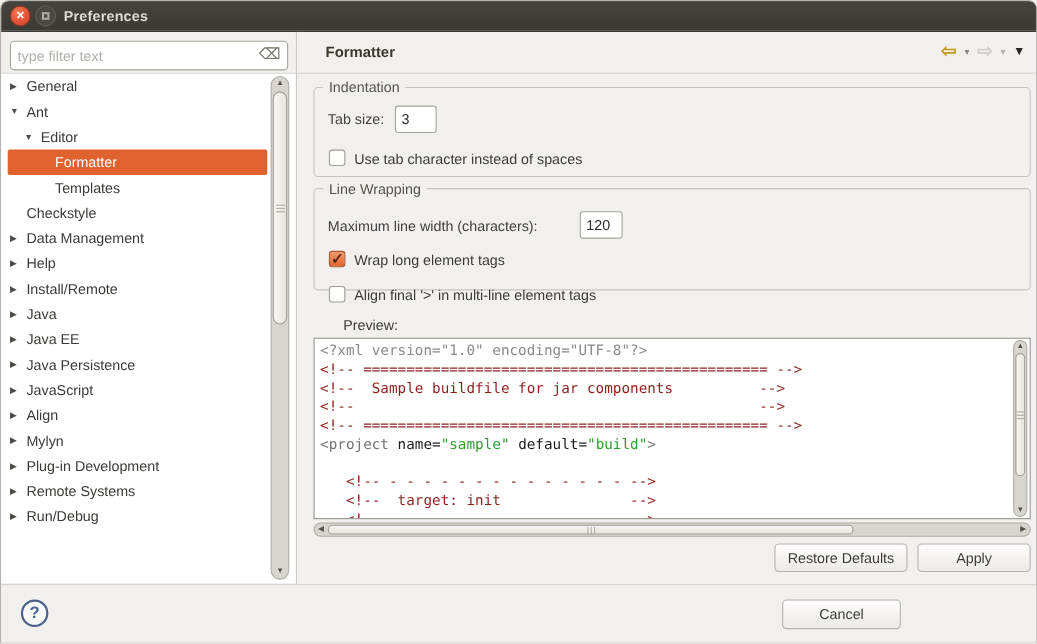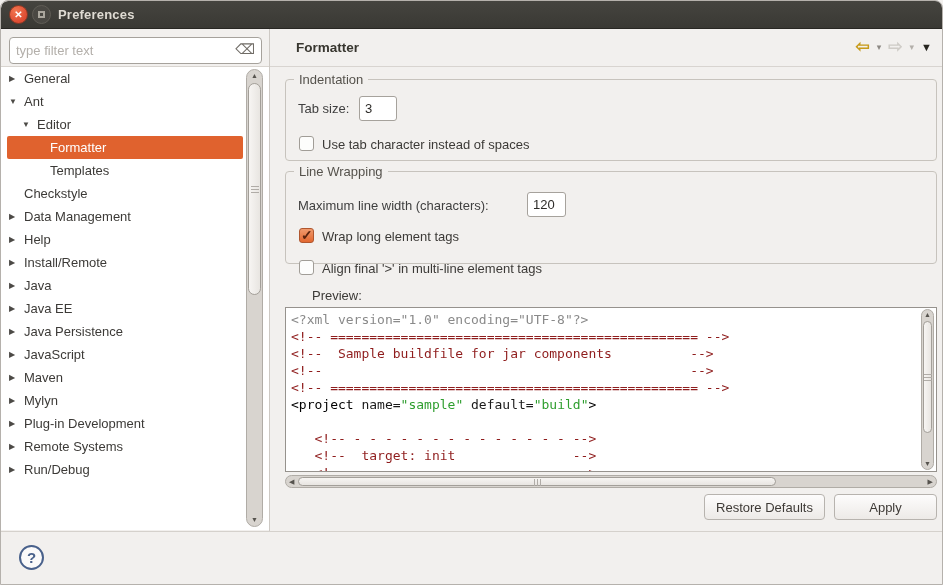--- a/index.html
+++ b/index.html
@@ -154,21 +154,21 @@
     position: absolute; left: 15px; top: 278px; width: 652px; height: 165px;
     background: #fff; border: 1px solid #96928d; overflow: hidden;
   }
   .code-line {
     white-space: pre; font: 13px "DejaVu Sans Mono", monospace;
     line-height: 17px; padding-left: 5px;
   }
   .preview-code { padding-top: 3px; }
   .tok-decl { color: #8a8a8a; }
   .tok-comment { color: #8f1d1d; }
-  .tok-tag { color: #000000; }
+  .tok-tag { color: #737373; }
   .tok-attr { color: #1a1a1a; }
   .tok-string { color: #2f9e2f; }
   .tok-plain { color: #333; }
   .pv-scroll-v { right: 2px; top: 1px; width: 13px; height: 161px; position: absolute; }
   .pv-scroll-v .sb-thumb { top: 11px; height: 112px; }
   .scrollbar-h {
     position: absolute; left: 15px; top: 446px; width: 652px; height: 13px;
     border-radius: 7px; background: #d8d4cf; border: 1px solid #b0aca6;
   }
   .sb-thumb-h {
@@ -277,21 +277,21 @@
           <div class="tree-row" style="padding-left: 2px;">
             <span class="expander">▶</span>
             <span class="tree-label">Java Persistence</span>
           </div>
           <div class="tree-row" style="padding-left: 2px;">
             <span class="expander">▶</span>
             <span class="tree-label">JavaScript</span>
           </div>
           <div class="tree-row" style="padding-left: 2px;">
             <span class="expander">▶</span>
-            <span class="tree-label">Maven</span>
+            <span class="tree-label">Align</span>
           </div>
           <div class="tree-row" style="padding-left: 2px;">
             <span class="expander">▶</span>
             <span class="tree-label">Mylyn</span>
           </div>
           <div class="tree-row" style="padding-left: 2px;">
             <span class="expander">▶</span>
             <span class="tree-label">Plug-in Development</span>
           </div>
           <div class="tree-row" style="padding-left: 2px;">
@@ -373,15 +373,16 @@
         </div>
       <span class="sb-arrow-h" style="right:3px">▶</span>
     </div>
 
     <div class="btn btn-restore">Restore Defaults</div>
     <div class="btn btn-apply">Apply</div>
   </div>
 
   <div class="footer">
     <div class="help-btn">?</div>
+    <div class="btn btn-cancel">Cancel</div>
   </div>
 
 </div>
 
 </body></html>

